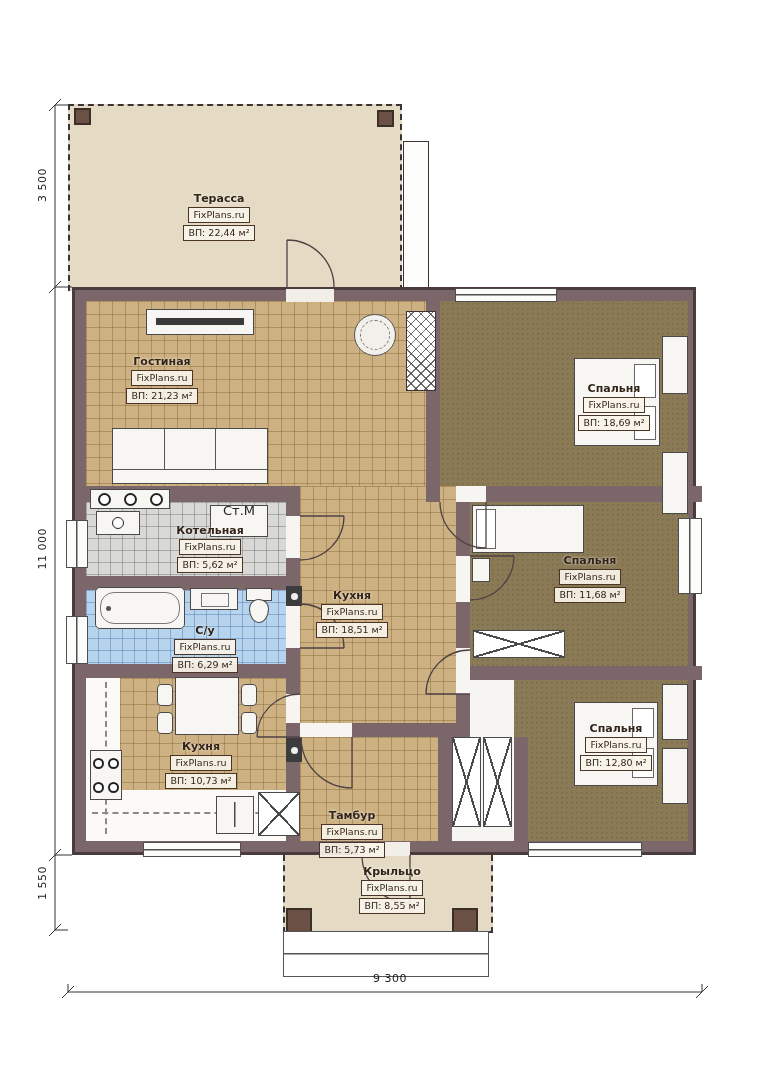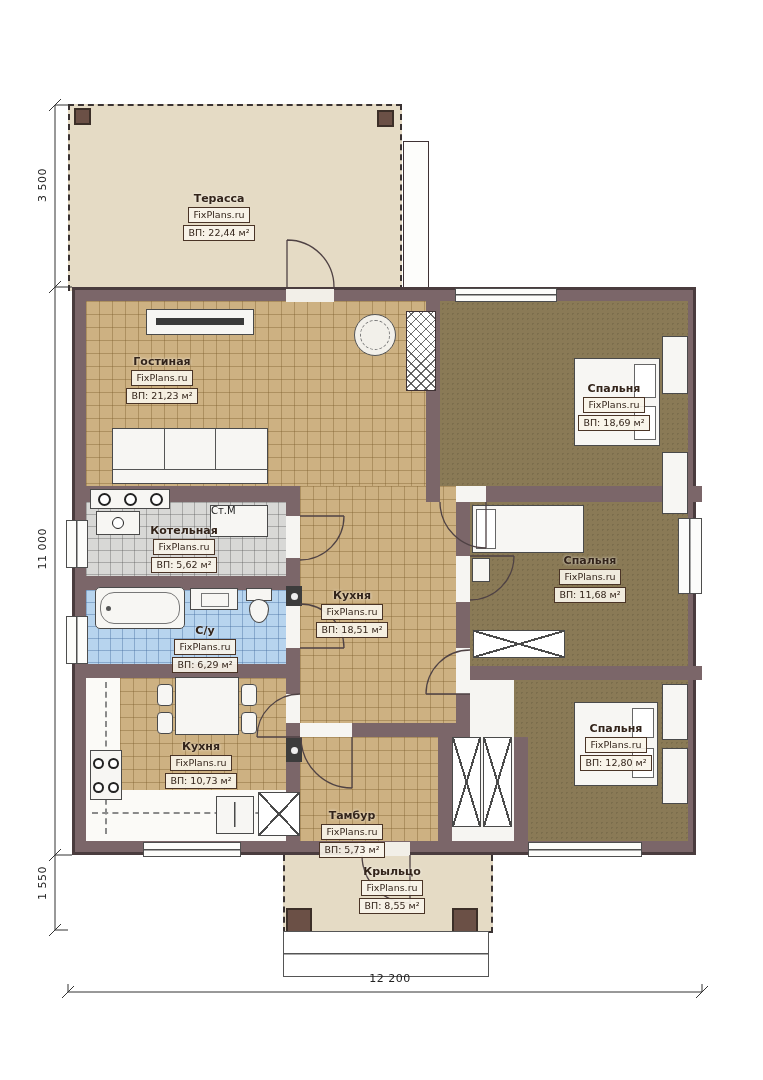--- a/index.html
+++ b/index.html
@@ -53,21 +53,21 @@
   .plant::before{content:"";position:absolute;left:5px;top:5px;right:5px;bottom:5px;
         border-radius:50%;border:1px dashed #777}
   .sofa-seat{flex:1;border-right:1px solid #555}
   .sofa-seat:last-child{border-right:none}
   
   .rlabel{display:flex;flex-direction:column;align-items:center;gap:2px;z-index:30;width:100px}
   .rname{font-size:11px;font-weight:bold;color:#33241a;white-space:nowrap;
         text-shadow:0 0 3px rgba(255,255,255,.85)}
   .rbox{font-size:9.5px;color:#33241a;background:rgba(248,244,233,.92);
         border:1.5px solid #4a3426;padding:0 4px;line-height:14px;white-space:nowrap}
-  .smalltxt{font-size:10px;color:#222;line-height:9px;text-align:left}
+  .smalltxt{font-size:13px;color:#222;line-height:9px;text-align:center}
   .dimv{writing-mode:vertical-rl;transform:rotate(180deg);font-size:11px;color:#222;letter-spacing:.5px}
   .dimh{font-size:11px;color:#222;text-align:center;letter-spacing:.5px}
   svg.overlay{position:absolute;left:0;top:0;pointer-events:none;z-index:25}
 </style>
 </head>
 <body>
 
 <div class="plan">
 
   <div class="abs terrace" style="left:68px;top:104px;width:330px;height:185px"></div>
@@ -214,38 +214,38 @@
       <path d="M55 105 H70 M55 287 H72 M55 855 H72 M55 930 H68"></path>
       <path d="M68 992 H702"></path>
       <path d="M62 998 L74 986 M696 998 L708 986"></path>
       <path d="M68 992 V984 M702 992 V984"></path>
     </g>
   </svg>
 
   <div class="abs dimv" style="left:36px;top:168px">3 500</div>
   <div class="abs dimv" style="left:36px;top:528px">11 000</div>
   <div class="abs dimv" style="left:36px;top:866px">1 550</div>
-  <div class="abs dimh" style="left:356px;top:972px;width:68px">12 200</div>
+  <div class="abs dimh" style="left:356px;top:972px;width:68px">9 300</div>
 
   <div class="abs rlabel" style="left:169px;top:192px">
     <div class="rname">Терасса</div>
     <div class="rbox">FixPlans.ru</div>
     <div class="rbox">ВП: 22,44 м²</div>
   </div>
   <div class="abs rlabel" style="left:112px;top:355px">
     <div class="rname">Гостиная</div>
     <div class="rbox">FixPlans.ru</div>
     <div class="rbox">ВП: 21,23 м²</div>
   </div>
   <div class="abs rlabel" style="left:564px;top:382px">
     <div class="rname">Спальня</div>
     <div class="rbox">FixPlans.ru</div>
     <div class="rbox">ВП: 18,69 м²</div>
   </div>
-  <div class="abs rlabel" style="left:134px;top:524px">
+  <div class="abs rlabel" style="left:160px;top:524px">
     <div class="rname">Котельная</div>
     <div class="rbox">FixPlans.ru</div>
     <div class="rbox">ВП: 5,62 м²</div>
   </div>
   <div class="abs rlabel" style="left:302px;top:589px">
     <div class="rname">Кухня</div>
     <div class="rbox">FixPlans.ru</div>
     <div class="rbox">ВП: 18,51 м²</div>
   </div>
   <div class="abs rlabel" style="left:540px;top:554px">

